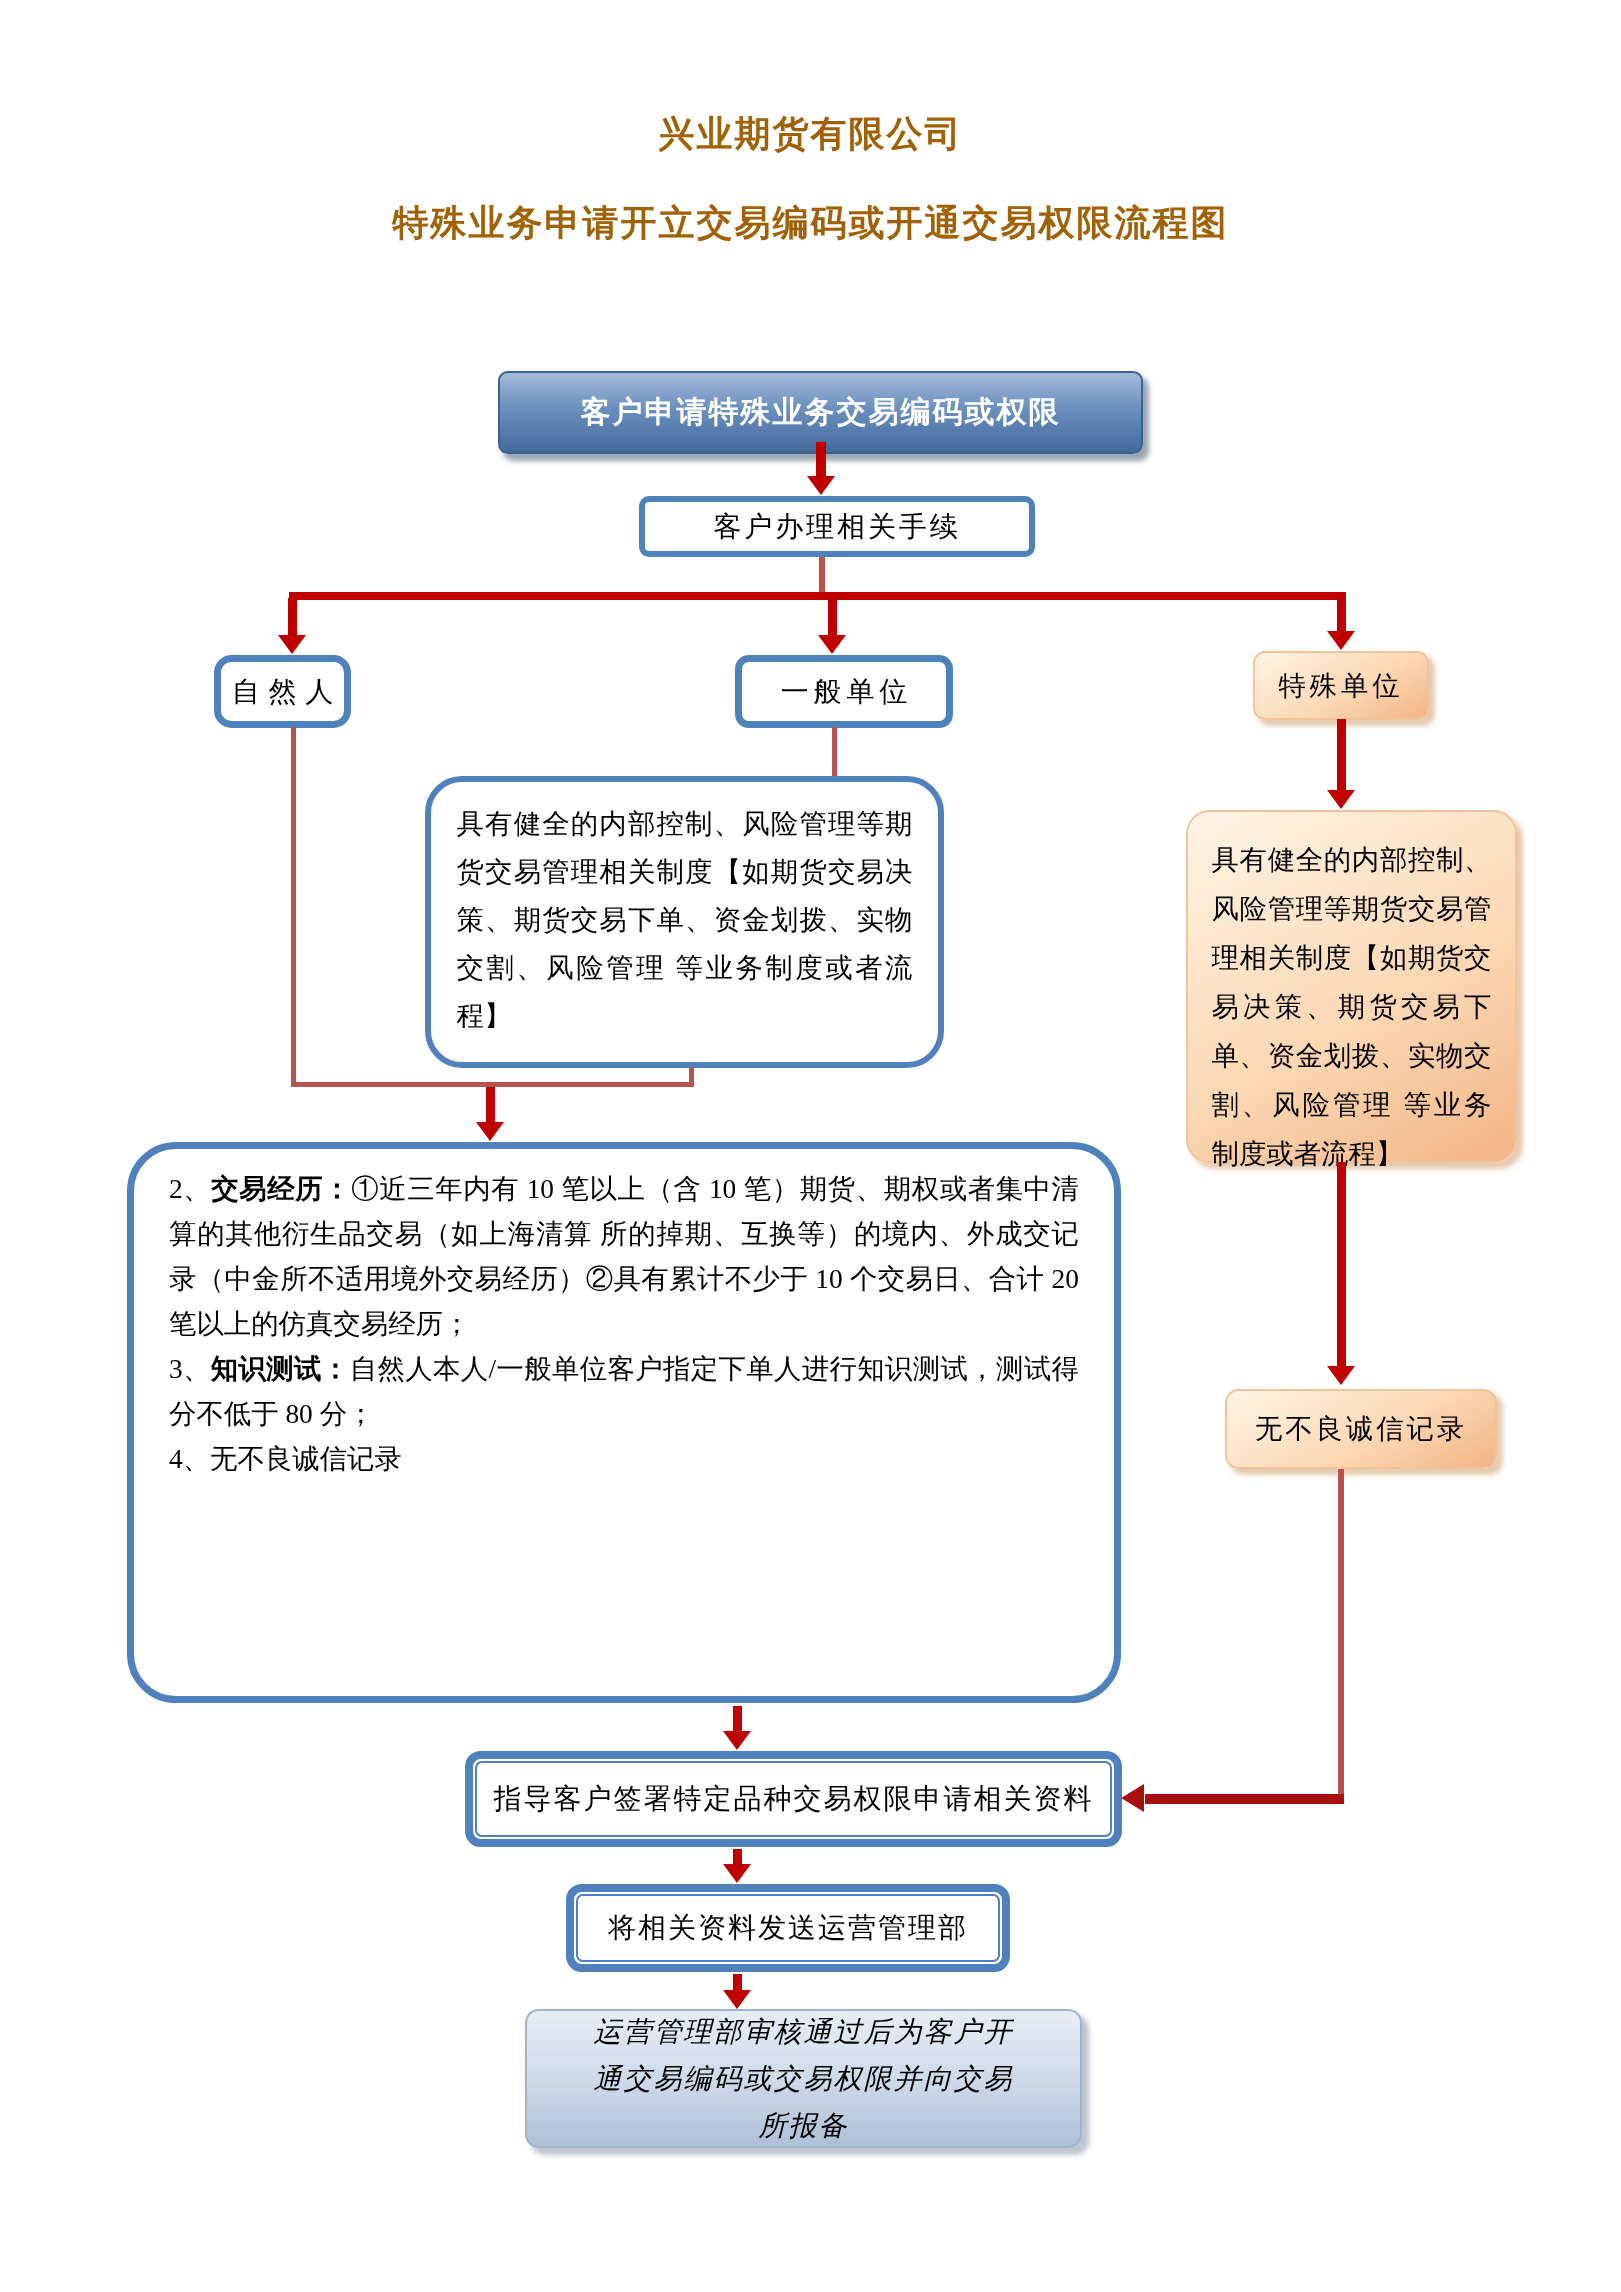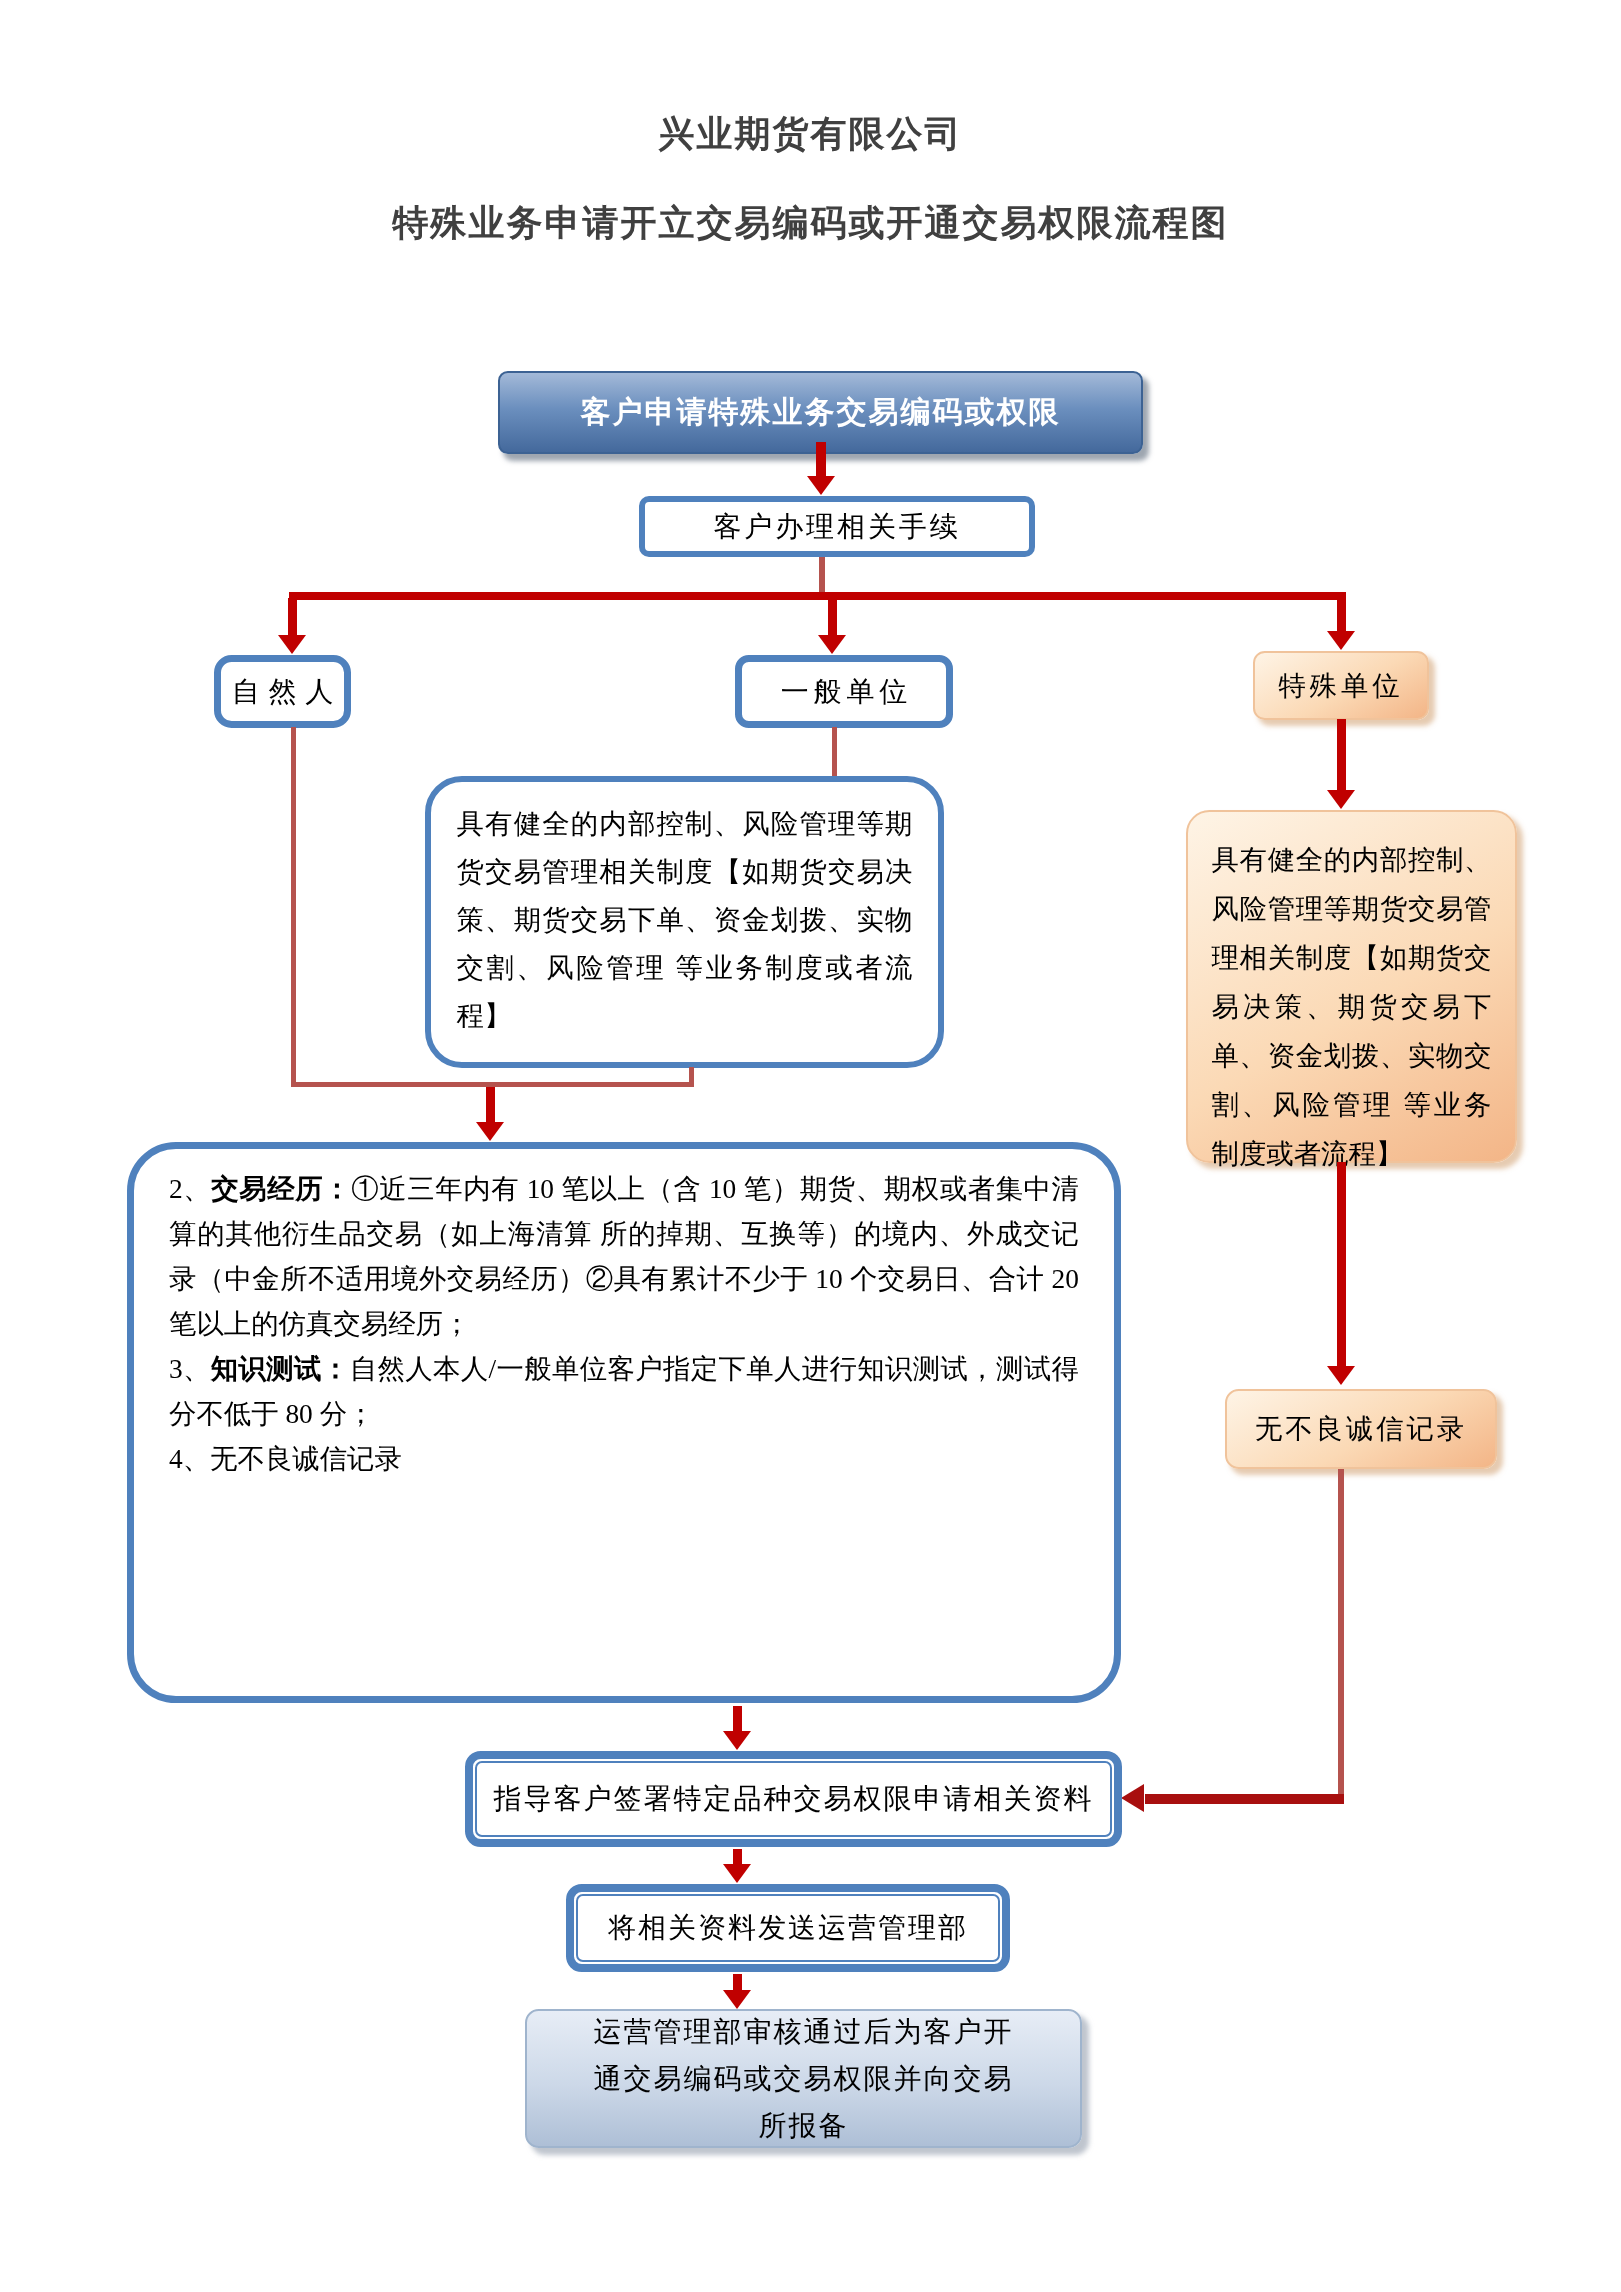--- a/index.html
+++ b/index.html
@@ -3,21 +3,21 @@
 <meta charset="utf-8">
 <style>
   html,body{margin:0;padding:0;background:#ffffff;}
   .canvas{
     position:relative;width:1621px;height:2293px;background:#ffffff;overflow:hidden;
     font-family:"Liberation Serif","DejaVu Serif",serif;color:#000;
   }
   .title{
     position:absolute;left:0;width:100%;text-align:center;
     font-family:"Liberation Sans","DejaVu Sans",sans-serif;
-    font-weight:700;font-size:36px;letter-spacing:2px;color:#404040;
+    font-weight:700;font-size:36px;letter-spacing:2px;color:#a16207;
   }
   
   .bnode{
     position:absolute;box-sizing:border-box;background:#fff;
     border:7.8px solid #4f81bd;display:flex;align-items:center;justify-content:center;
     font-size:28px;letter-spacing:2.9px;text-align:center;
   }
   
   .startbox{
     position:absolute;box-sizing:border-box;border-radius:9.8px;
@@ -143,16 +143,16 @@
   <div class="dbox" style="left:465px;top:1751px;width:657px;height:96px;">指导客户签署特定品种交易权限申请相关资料</div>
 
   <div class="stem" style="left:733px;top:1849px;width:8.8px;height:17.6px;"></div>
   <div class="head-down" style="left:723px;top:1864px;"></div>
 
   <div class="dbox" style="left:566px;top:1884px;width:444px;height:88px;">将相关资料发送运营管理部</div>
 
   <div class="stem" style="left:733px;top:1974px;width:8.8px;height:17.6px;"></div>
   <div class="head-down" style="left:723px;top:1990px;"></div>
 
-  <div class="finalbox" style="left:525px;top:2009px;width:557px;height:139px;padding:0 59px;">运营管理部审核通过后为客户开通交易编码或交易权限并向交易所报备</div>
+  <div class="finalbox" style="left:525px;top:2009px;width:557px;height:139px;padding:0 59px;font-style:italic;">运营管理部审核通过后为客户开通交易编码或交易权限并向交易所报备</div>
 
 </div>
 
 
 </body></html>

